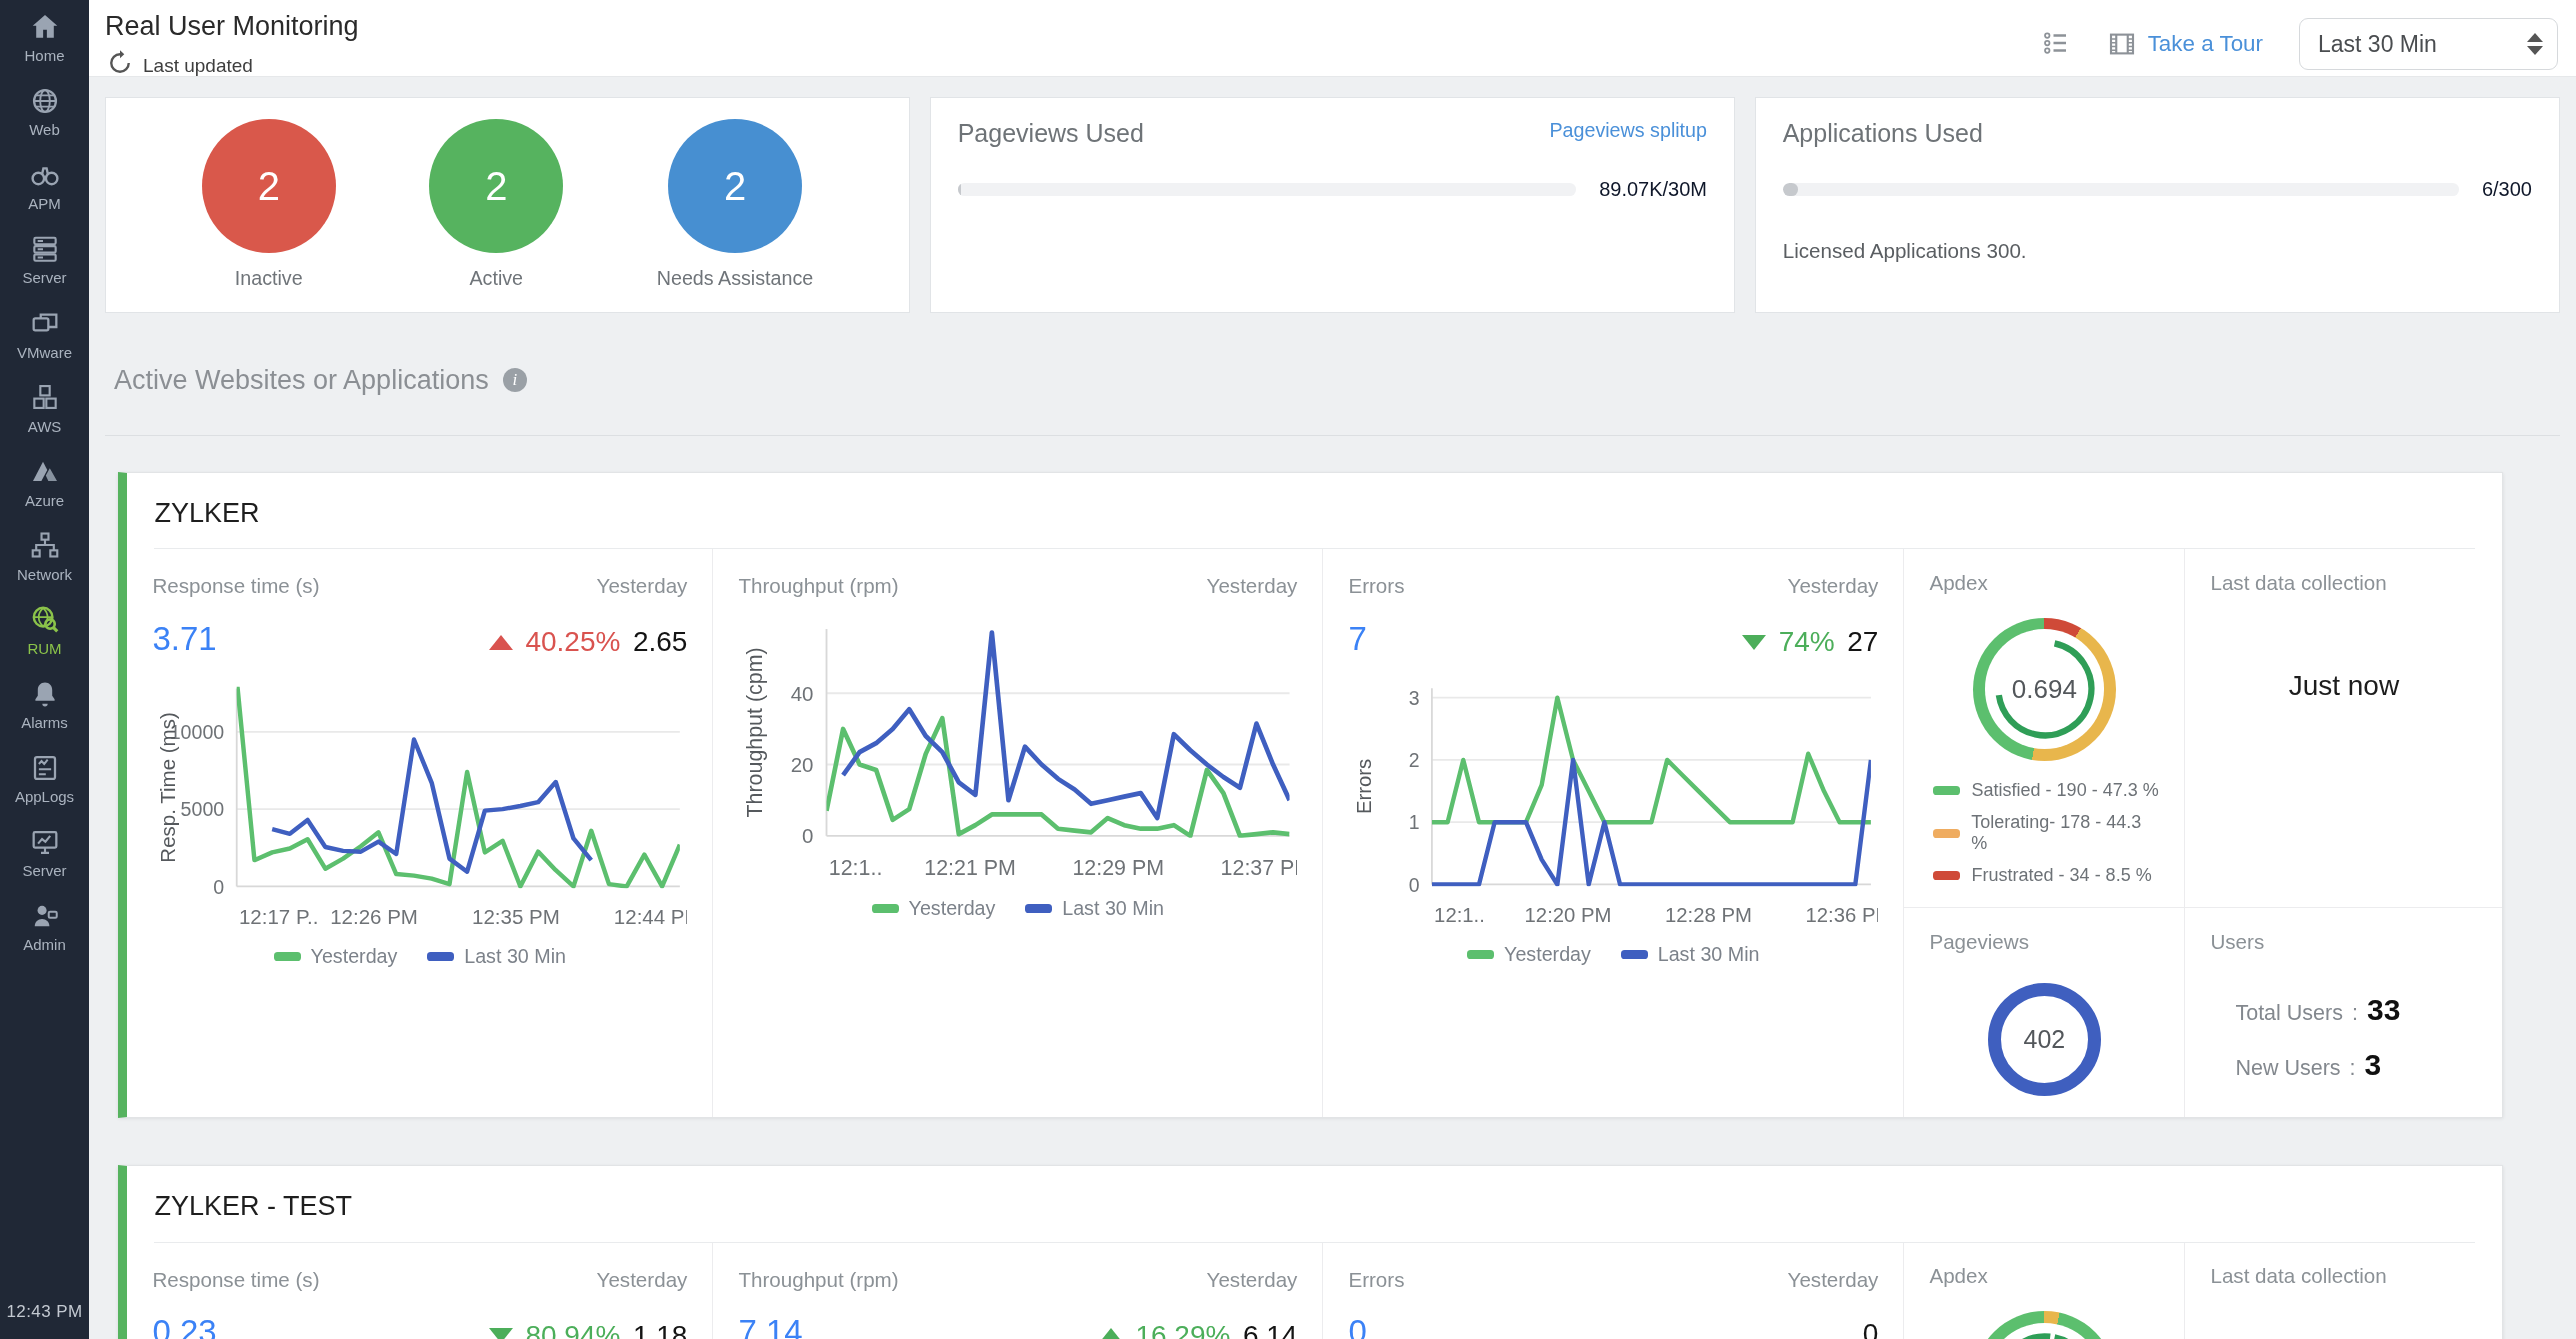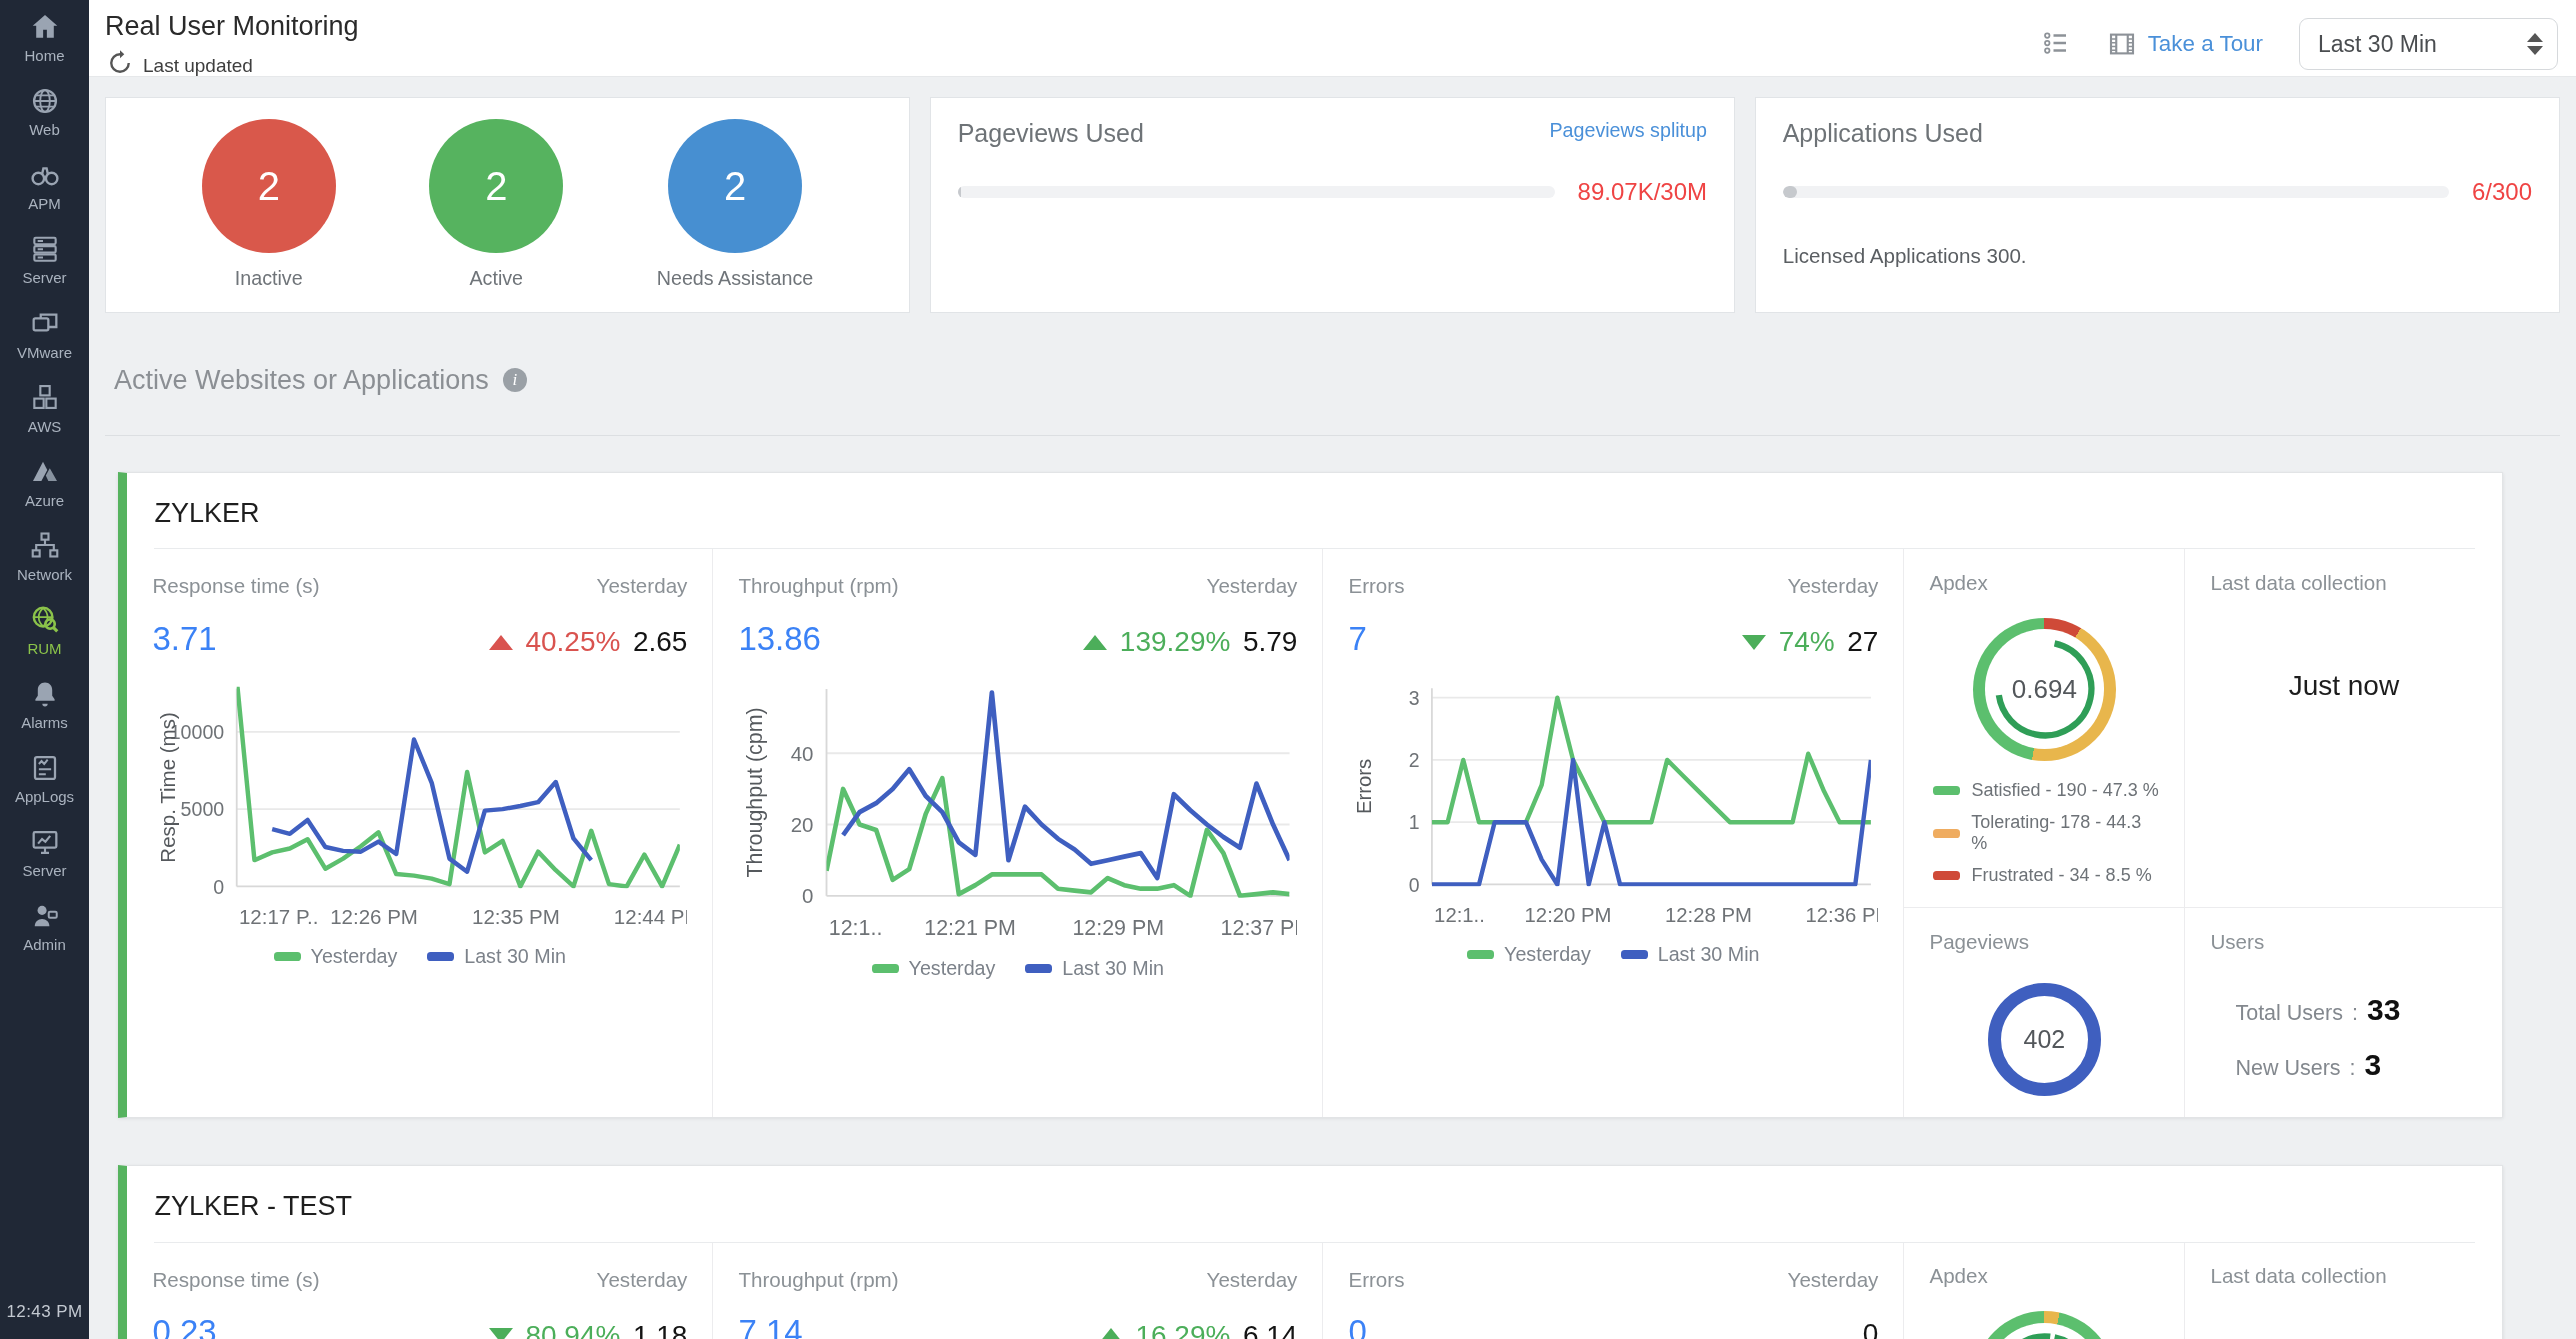--- a/index.html
+++ b/index.html
@@ -34,21 +34,21 @@
   .stat{display:flex;flex-direction:column;align-items:center;cursor:pointer}
   .stat .circle{width:134px;height:134px;border-radius:50%;display:flex;align-items:center;justify-content:center;color:#fff;font-size:40px}
   .stat .slabel{margin-top:13.4px;font-size:19.7px;color:#6f7479}
   .usage-card{flex:1;height:216px;padding:21.5px 27px}
   .usage-head{display:flex;justify-content:space-between;align-items:flex-start}
   .usage-title{font-size:25px;color:#6e7377}
   .usage-link{font-size:19.7px;color:#4a90d9;cursor:pointer}
   .bar-row{display:flex;align-items:center;gap:23px;margin-top:30px}
   .bar{flex:1;height:12.5px;background:#f1f2f4;border-radius:6.3px;position:relative;overflow:hidden}
   .bar-fill{position:absolute;left:0;top:0;bottom:0;background:#c6c9cd;border-radius:6.3px}
-  .usage-value{font-size:24px;color:#ef4444;white-space:nowrap}
+  .usage-value{font-size:20px;color:#0f172a;white-space:nowrap}
   .usage-note{margin-top:38px;font-size:20.6px;color:#5a5e62}
   .section-head{display:flex;align-items:center;gap:14.3px;margin:52px 9px 0;font-size:27px;color:#8b8f94}
   .info-badge{width:24px;height:24px;border-radius:50%;background:#9aa0a6;color:#fff;font-size:17px;display:flex;align-items:center;justify-content:center;font-family:"Liberation Serif",serif;font-style:italic;cursor:pointer}
   .section-divider{height:0.9px;background:#dcdfe2;margin-top:39px}
   
   #apps{margin-top:36px;margin-left:13.4px;display:flex;flex-direction:column;gap:47px}
   .app-card{width:2385px;background:#fff;border-left:9px solid #56b35f;border-top:0.9px solid #e2e4e6;border-right:0.9px solid #e2e4e6;border-bottom:0.9px solid #e2e4e6;box-shadow:0 0.9px 3.6px rgba(40,40,40,.10);box-sizing:border-box}
   .app-title{font-size:27px;color:#1e1e1e;padding:25px 27px 19.7px;cursor:pointer}
   .app-title-divider{height:0.9px;background:#e9ebed;margin:0 27px}
   .app-body{display:flex;align-items:stretch}
@@ -342,28 +342,20 @@
                 <span class="sw" style="background:#3f5fc0"></span>
                 <span>Last 30 Min</span>
               </span>
             </div>
     </div>
           <div class="mcol c2">
       <div class="mhead">
         <span>Throughput (rpm)</span>
         <span>Yesterday</span>
       </div>
-      <div class="mval">
-        <span class="big">13.86</span>
-        <span class="delta">
-          <span class="tri up" style="border-bottom-color:#4cae5a"></span>
-          <span class="pct" style="color:#4cae5a">139.29%</span>
-          <span class="prev">5.79</span>
-        </span>
-      </div>
       <div class="chart-holder">
               <svg viewBox="0 0 600 300">
                 <defs>
                   <clipPath id="cp2">
                     <rect x="95" y="12" width="497" height="226"></rect>
                   </clipPath>
                 </defs>
                 <line x1="95" x2="592" y1="236" y2="236" stroke="#d8d8d8" stroke-width="2"></line>
                 <text x="81" y="244" text-anchor="end" font-size="22" fill="#6e7276" font-family="Liberation Sans, sans-serif">0</text>
                 <line x1="95" x2="592" y1="159.44827586206895" y2="159.44827586206895" stroke="#e9e9e9" stroke-width="2"></line>

